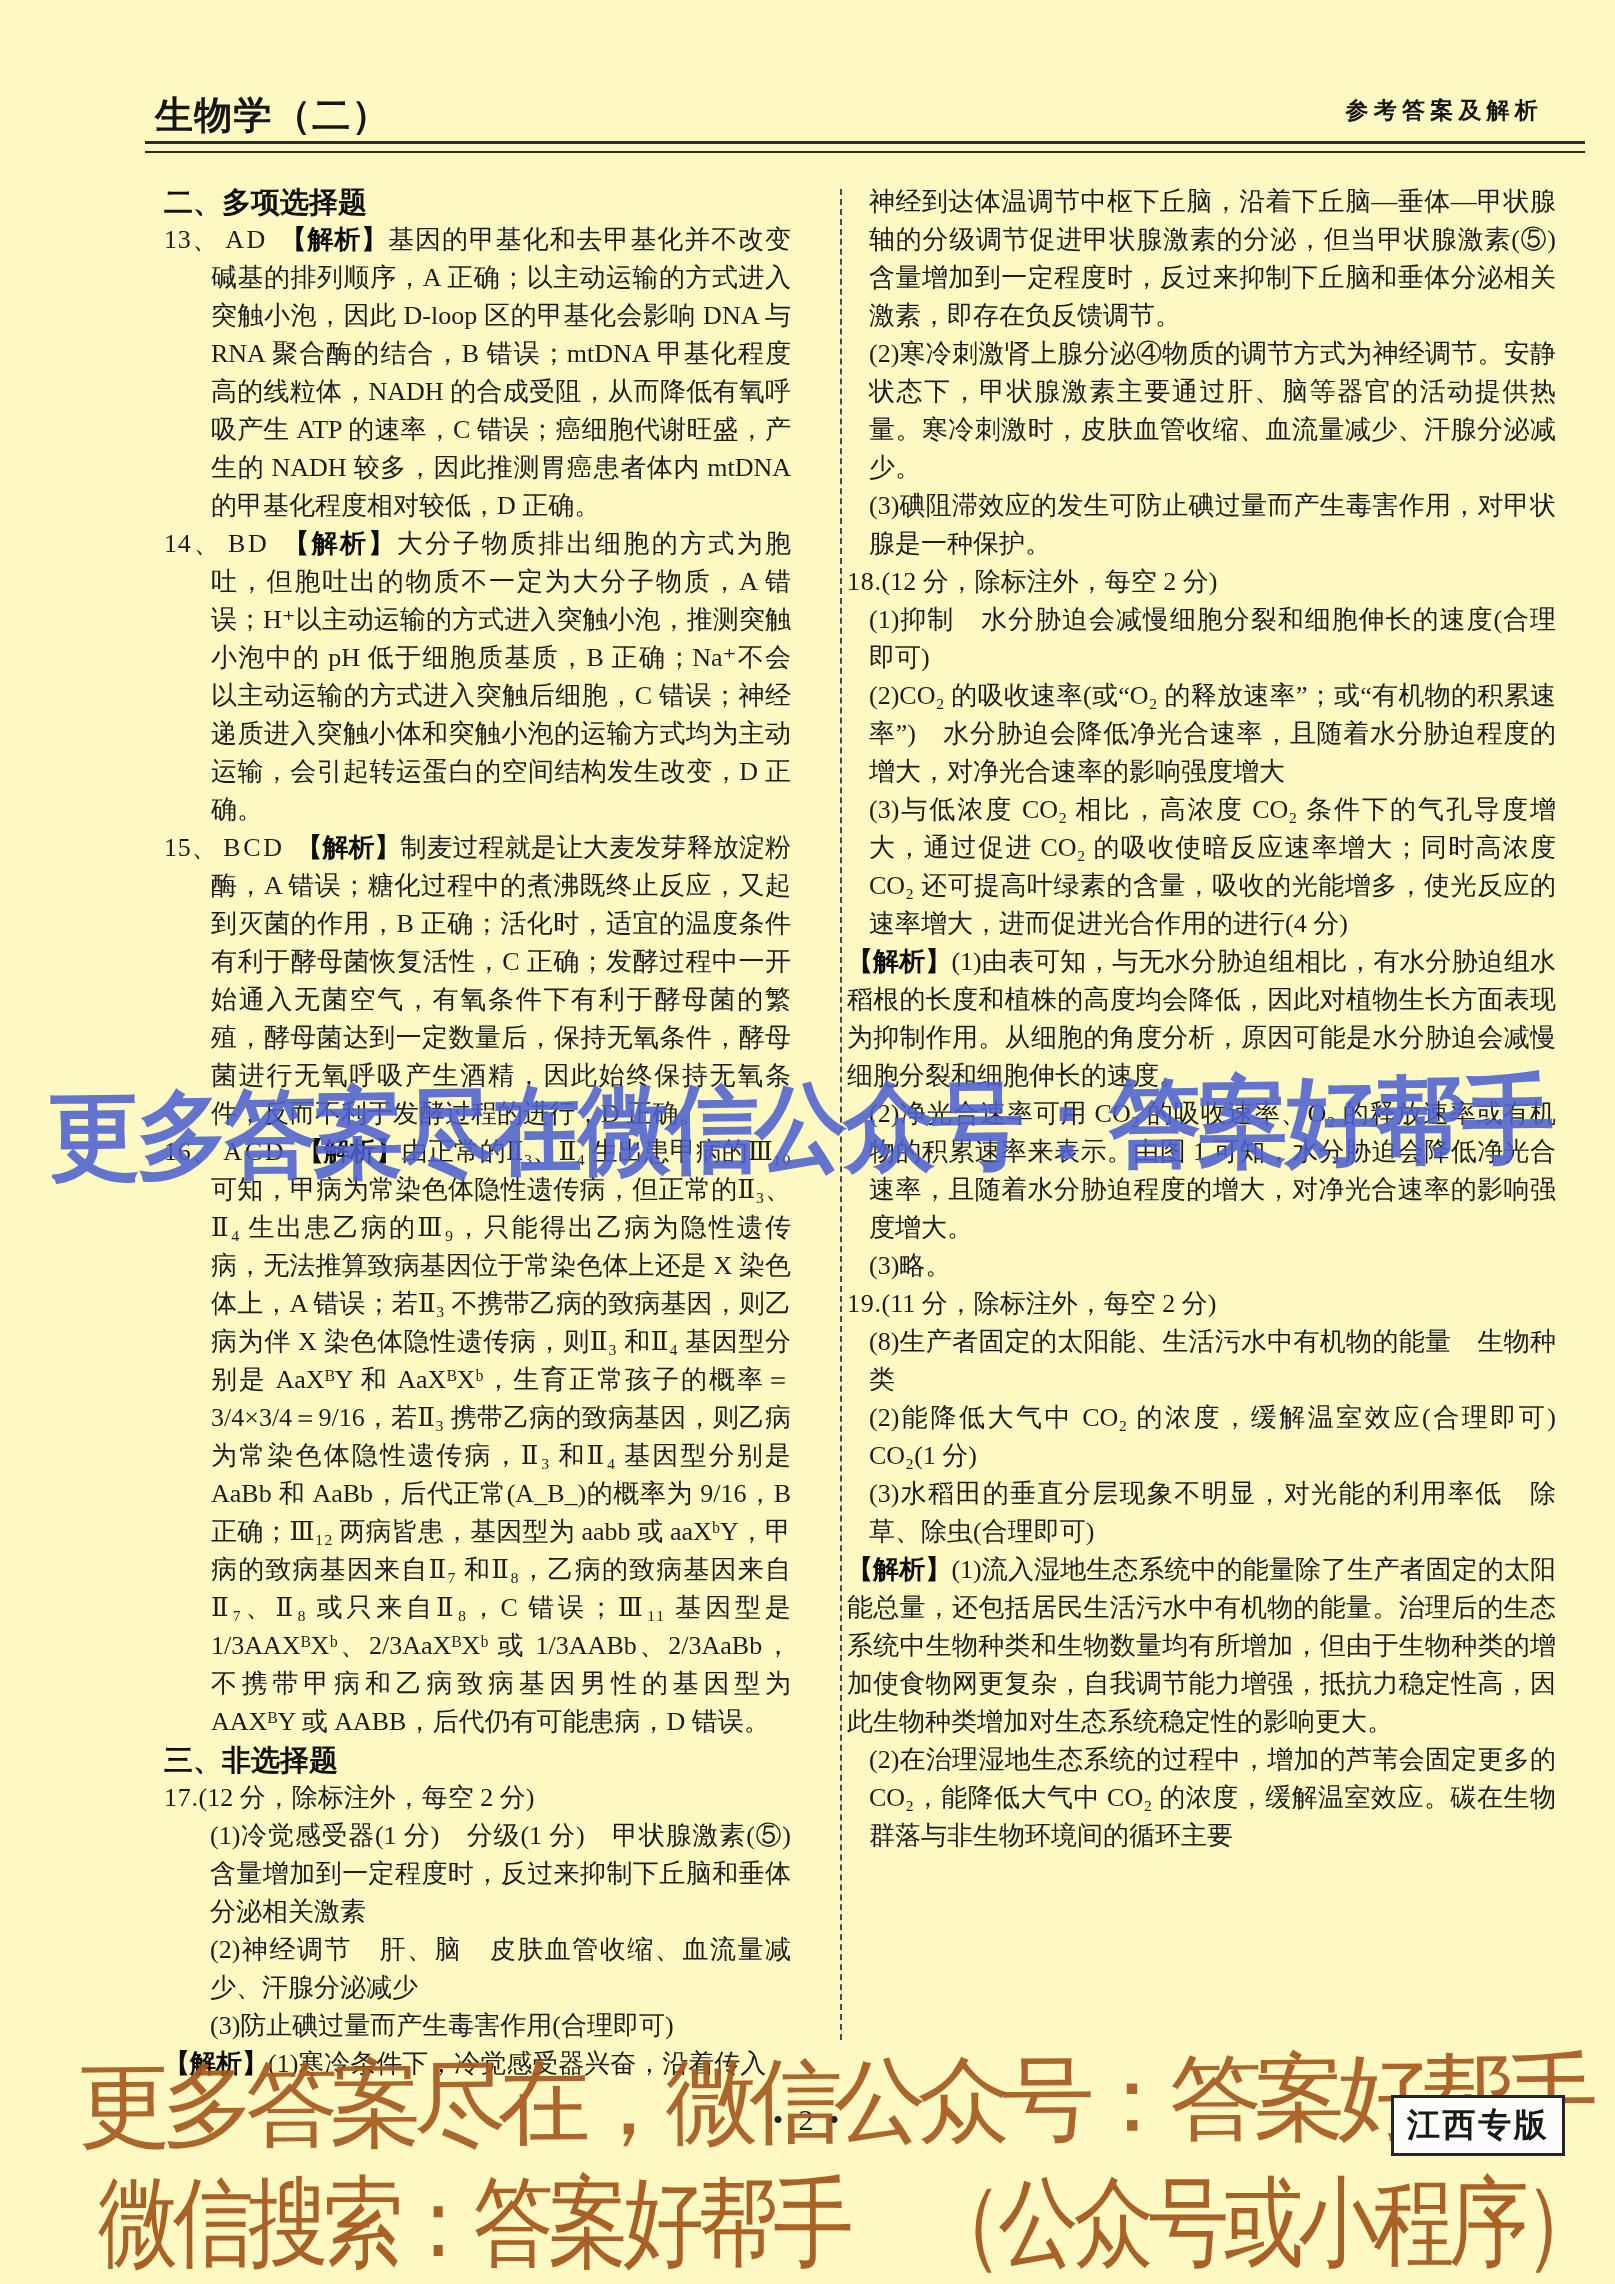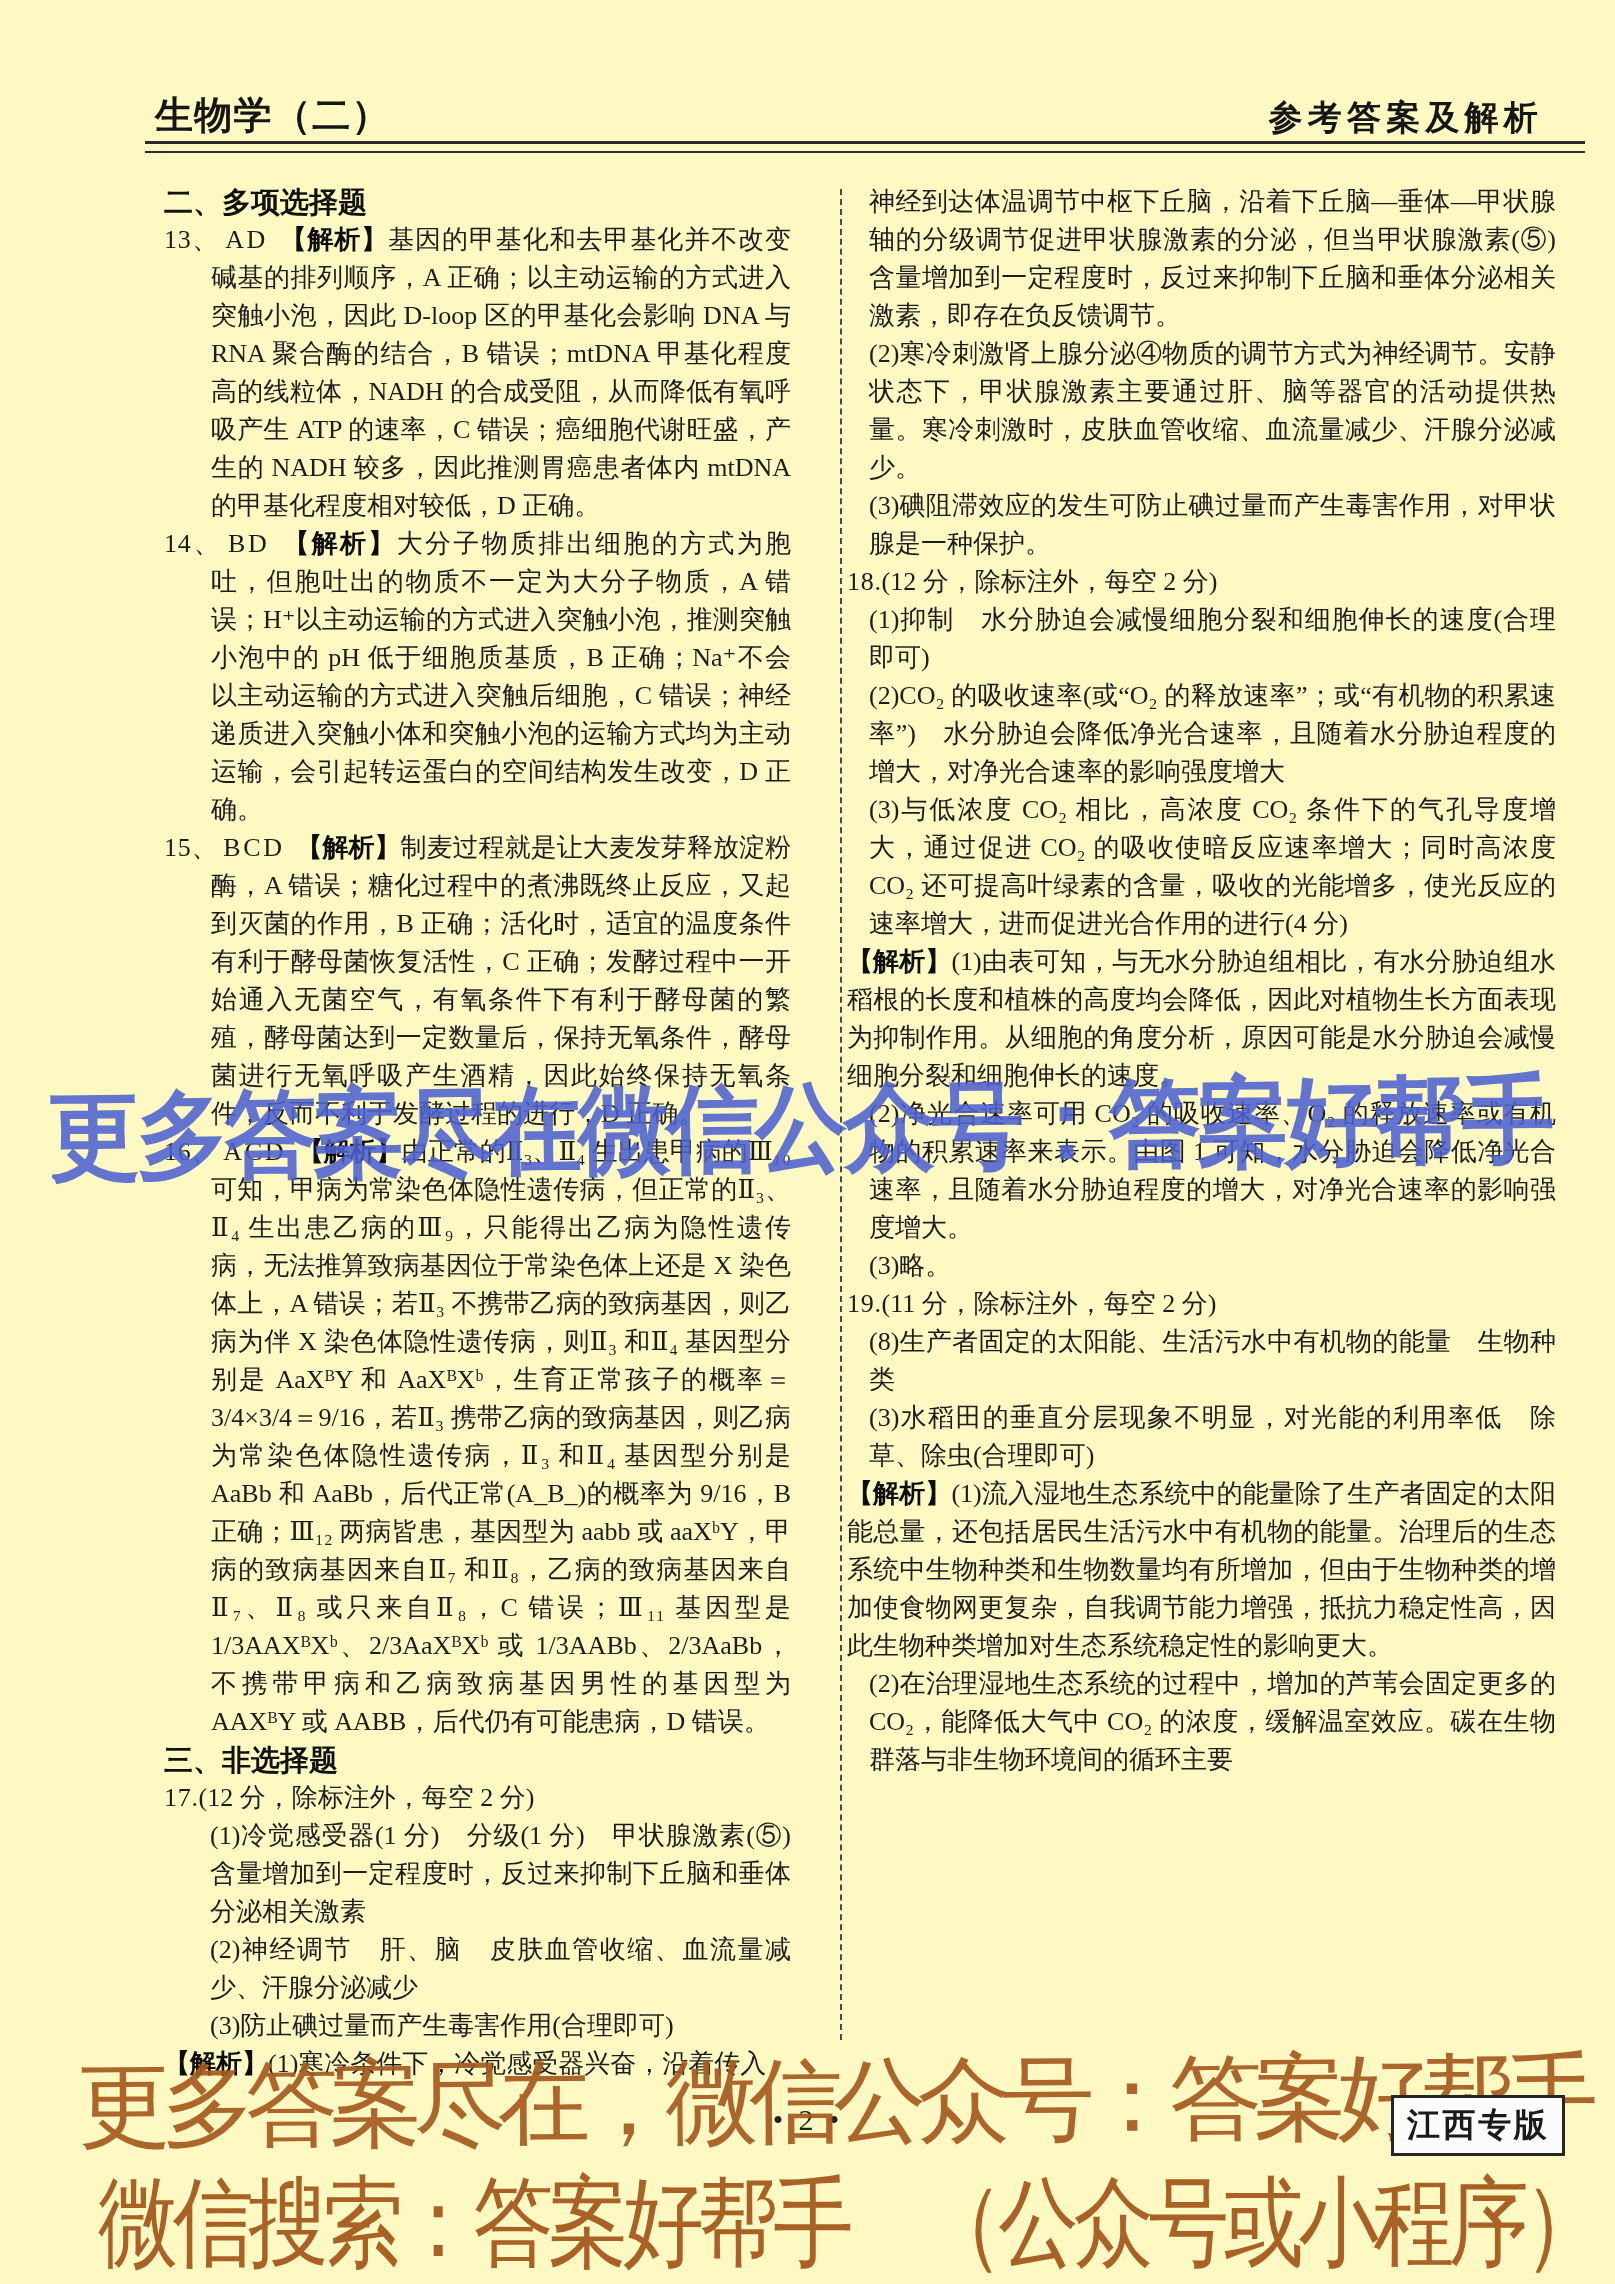--- a/index.html
+++ b/index.html
@@ -1,21 +1,21 @@
 <!DOCTYPE html>
 <html style="font-size:10.4px"><head>
 <meta charset="utf-8">
 <style>
   html,body{margin:0;padding:0;}
   body{width:1616px;height:2284px;background:#e8e8e6;}
   .page{position:relative;width:1616px;height:2284px;background:#fef9c3;overflow:hidden;
         font-family:"Liberation Serif","DejaVu Serif",serif;color:#1d1d1d;}
   
   .header-left{position:absolute;left:155px;top:90px;font-size:38px;font-weight:bold;letter-spacing:1.3px;color:#161616;}
-  .header-right{position:absolute;right:73px;top:95px;font-size:34px;font-weight:bold;letter-spacing:5.2px;color:#161616;}
+  .header-right{position:absolute;right:73px;top:95px;font-size:23px;font-weight:bold;letter-spacing:5.2px;color:#161616;}
   .rule{position:absolute;left:145px;right:31px;top:141px;height:6.5px;
         border-top:3.3px solid #2b2b2b;border-bottom:2px solid #2b2b2b;}
   
   .divider{position:absolute;left:840px;top:189px;height:1851px;width:0;border-left:2px dashed #4a4a4a;}
   
   .col{position:absolute;top:183px;font-size:26px;line-height:38px;text-align:justify;}
   .col-left{left:164px;width:627px;}
   .col-right{left:847px;width:709px;}
   .col p{margin:0;}
   .sec{font-weight:bold;font-size:29px;color:#111;}
@@ -82,20 +82,21 @@
     <p class="item"><span class="num">18.</span><span>(12 分，除标注外，每空 2 分)</span></p>
     <p class="sub">(1)抑制　水分胁迫会减慢细胞分裂和细胞伸长的速度(合理即可)</p>
     <p class="sub">(2)CO₂ 的吸收速率(或“O₂ 的释放速率”；或“有机物的积累速率”)　水分胁迫会降低净光合速率，且随着水分胁迫程度的增大，对净光合速率的影响强度增大</p>
     <p class="sub">(3)与低浓度 CO₂ 相比，高浓度 CO₂ 条件下的气孔导度增大，通过促进 CO₂ 的吸收使暗反应速率增大；同时高浓度 CO₂ 还可提高叶绿素的含量，吸收的光能增多，使光反应的速率增大，进而促进光合作用的进行(4 分)</p>
     <p class="jx"><span class="mk">【解析】</span><span>(1)由表可知，与无水分胁迫组相比，有水分胁迫组水稻根的长度和植株的高度均会降低，因此对植物生长方面表现为抑制作用。从细胞的角度分析，原因可能是水分胁迫会减慢细胞分裂和细胞伸长的速度。</span></p>
     <p class="sub">(2)净光合速率可用 CO₂ 的吸收速率、O₂ 的释放速率或有机物的积累速率来表示。由图 1 可知，水分胁迫会降低净光合速率，且随着水分胁迫程度的增大，对净光合速率的影响强度增大。</p>
     <p class="sub">(3)略。</p>
 
     <p class="item"><span class="num">19.</span><span>(11 分，除标注外，每空 2 分)</span></p>
     <p class="sub">(8)生产者固定的太阳能、生活污水中有机物的能量　生物种类</p>
+    <p class="sub">(2)能降低大气中 CO₂ 的浓度，缓解温室效应(合理即可)　CO₂(1 分)</p>
     <p class="sub">(3)水稻田的垂直分层现象不明显，对光能的利用率低　除草、除虫(合理即可)</p>
     <p class="jx"><span class="mk">【解析】</span><span>(1)流入湿地生态系统中的能量除了生产者固定的太阳能总量，还包括居民生活污水中有机物的能量。治理后的生态系统中生物种类和生物数量均有所增加，但由于生物种类的增加使食物网更复杂，自我调节能力增强，抵抗力稳定性高，因此生物种类增加对生态系统稳定性的影响更大。</span></p>
     <p class="sub">(2)在治理湿地生态系统的过程中，增加的芦苇会固定更多的 CO₂，能降低大气中 CO₂ 的浓度，缓解温室效应。碳在生物群落与非生物环境间的循环主要</p>
   </main>
 
   <div class="wm wm-mid">更多答案尽在微信公众号：答案好帮手</div>
   <div class="wm wm-b1">更多答案尽在，微信公众号：答案好帮手</div>
   <div class="wm wm-b2">微信搜索：答案好帮手　（公众号或小程序）</div>
 
   <div class="page-num">• 2 •</div>

